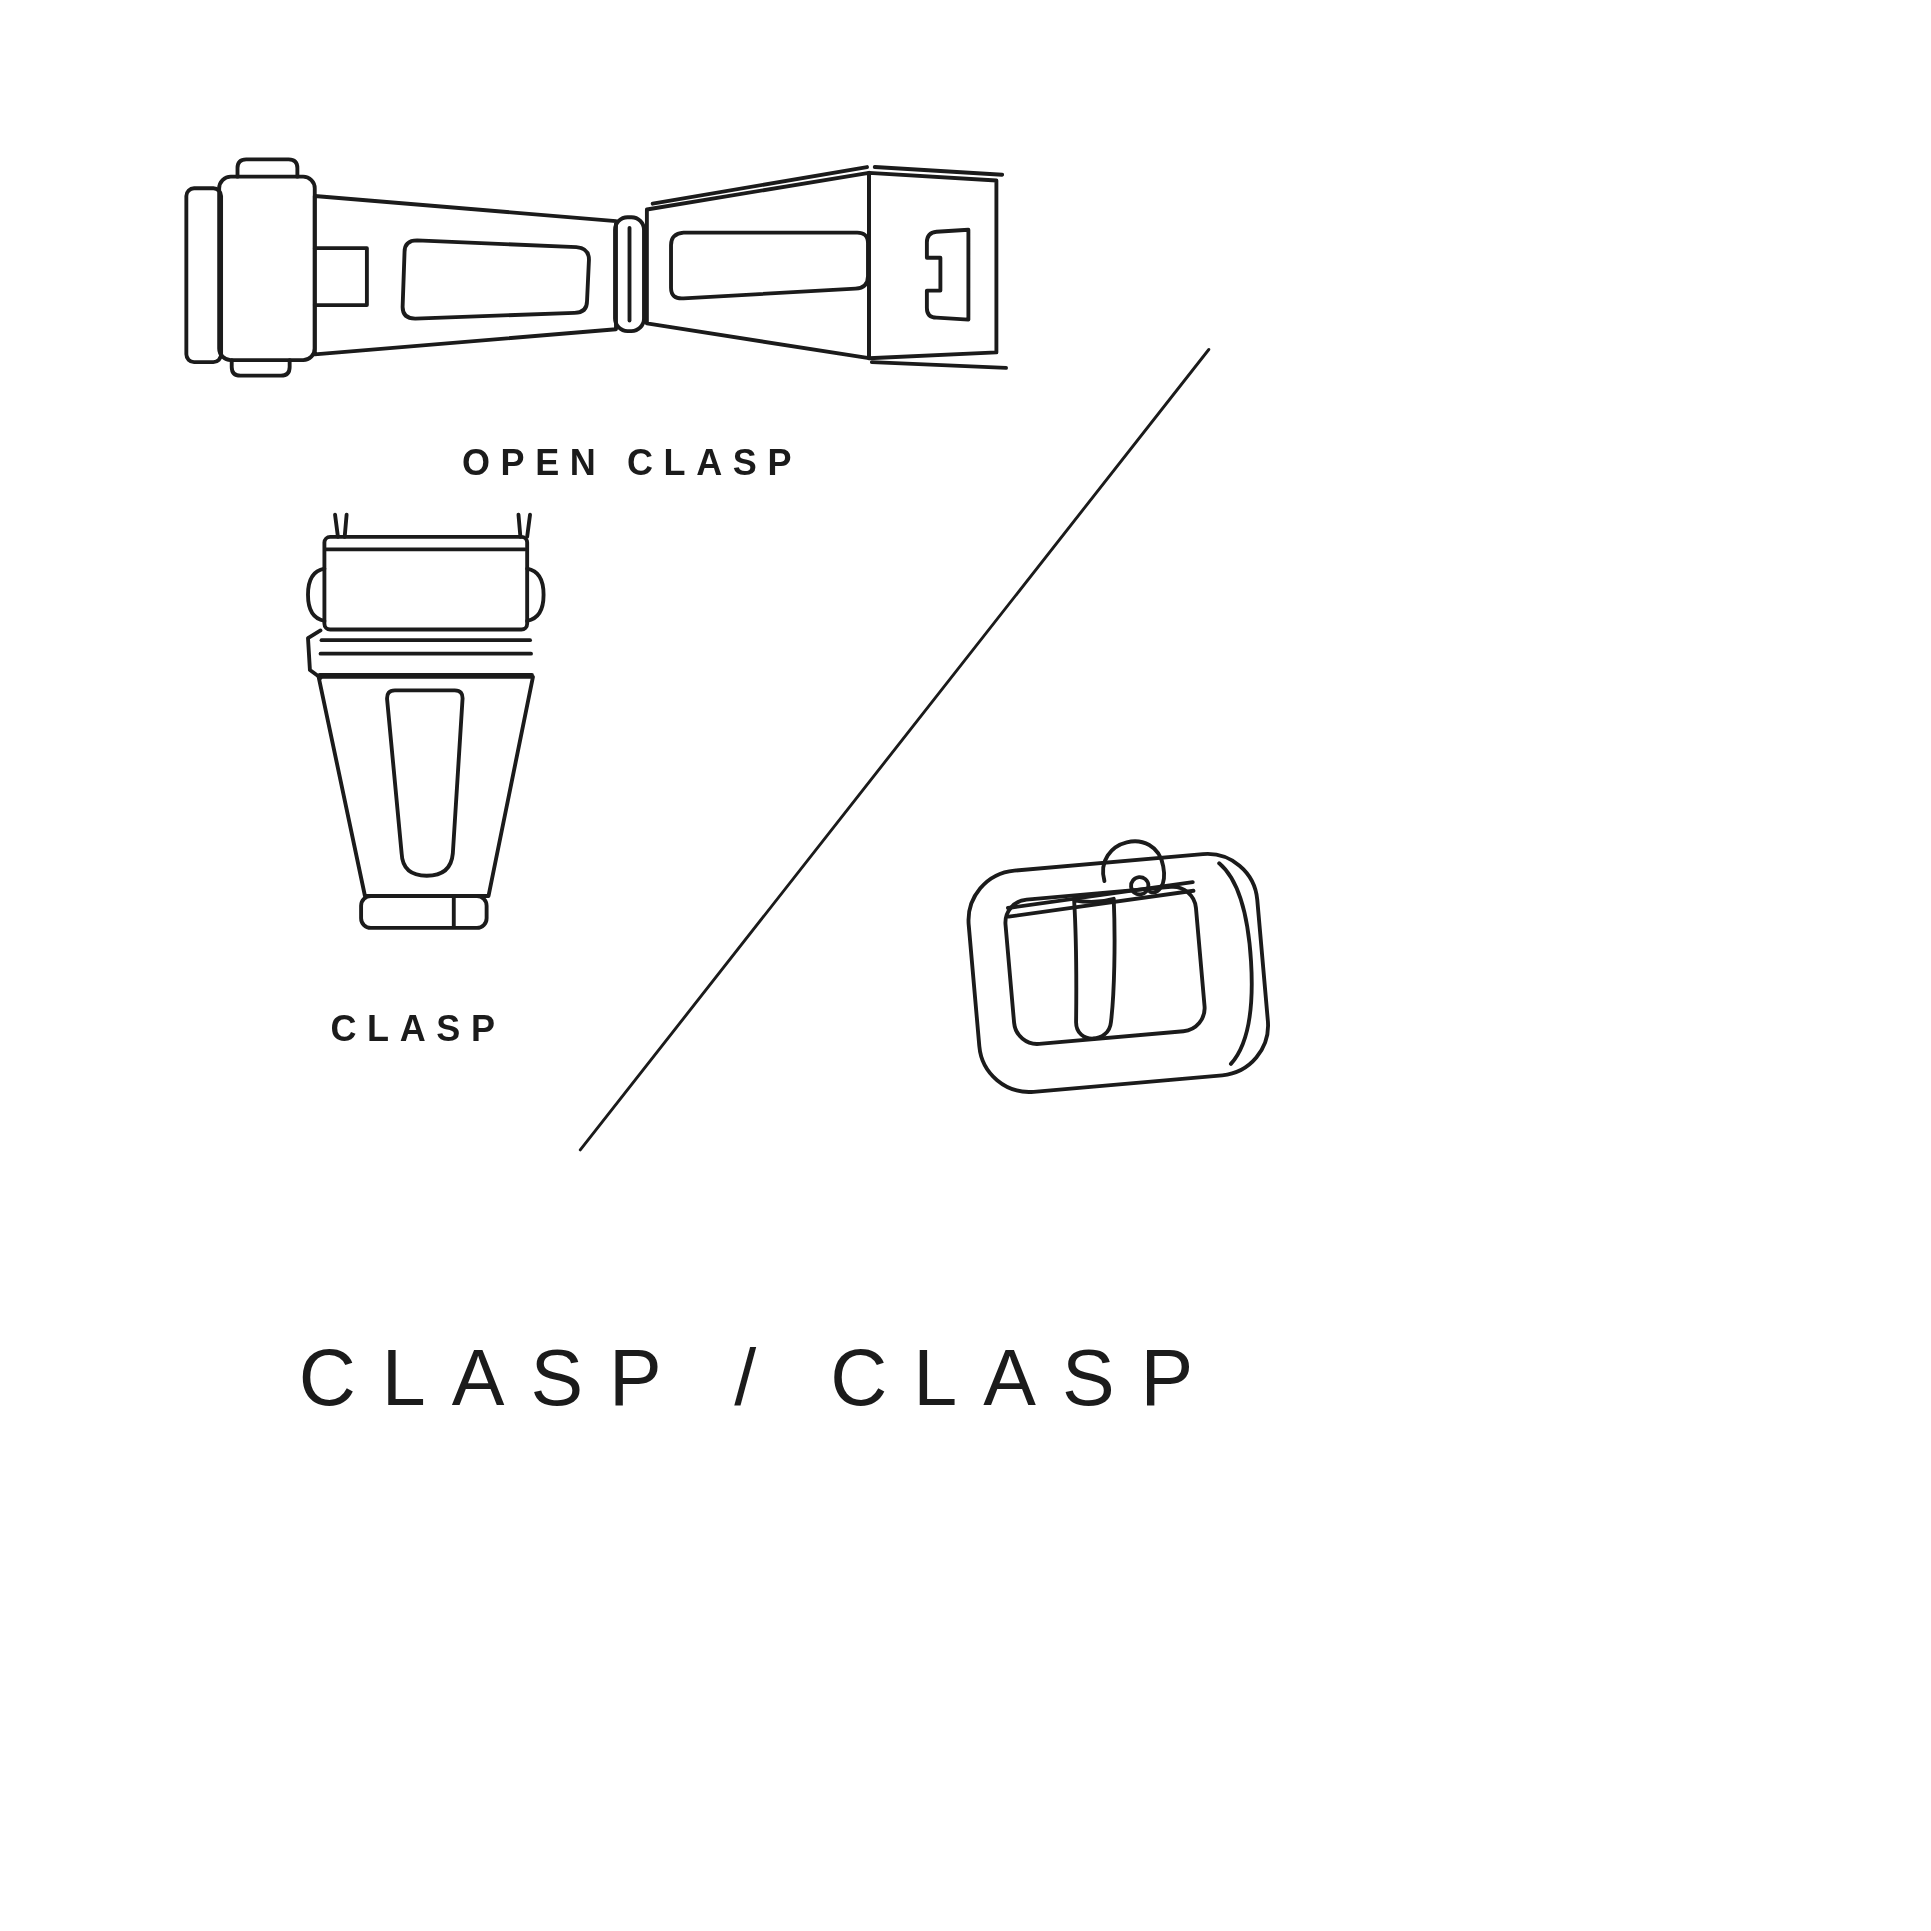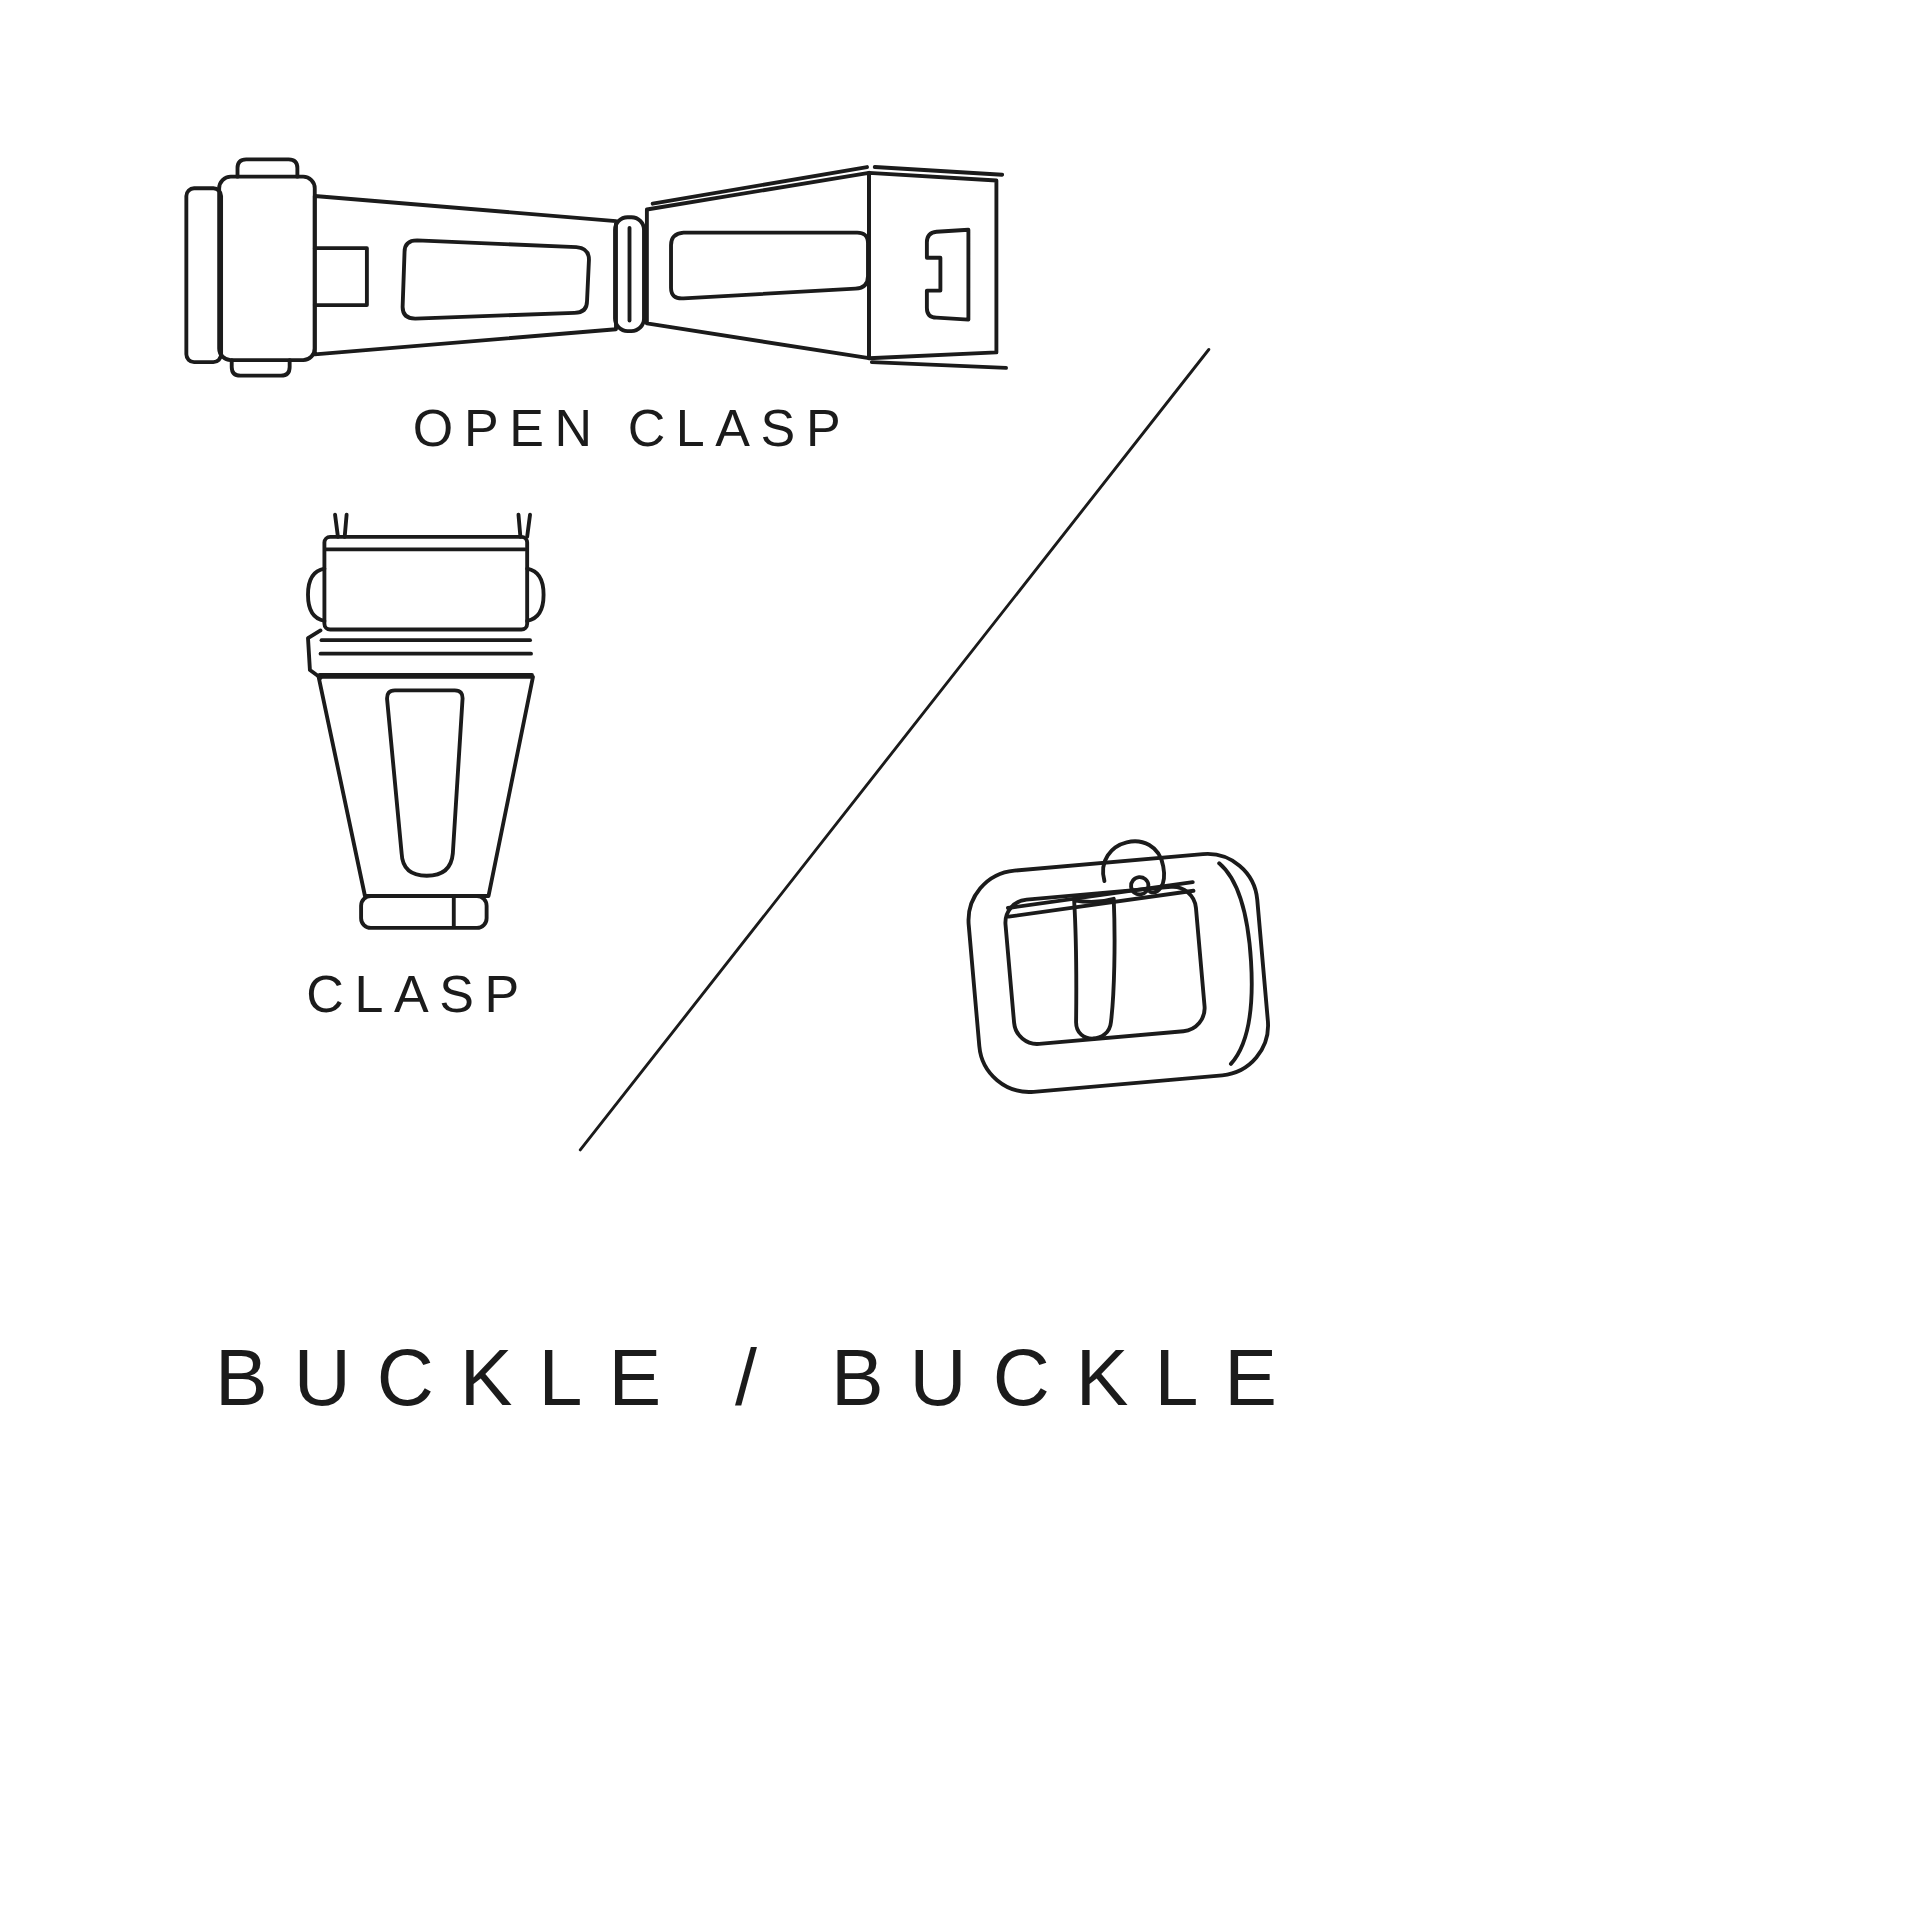--- a/index.html
+++ b/index.html
@@ -24,24 +24,25 @@
     stroke: var(--ink);
     stroke-width: 4;
     stroke-linecap: round;
     stroke-linejoin: round;
   }
   .art .thin { stroke-width: 3; }
   .label {
     position: absolute;
     transform: translateX(-50%);
     color: var(--ink);
-    font-size: 52px;
+    font-size: 36px;
     letter-spacing: 10.6px;
     white-space: nowrap;
-    font-weight: 400;
+    font-weight: 700;
+    margin-top: 44px;
   }
   .title {
     position: absolute;
     transform: translateX(-50%);
     color: var(--ink);
     font-size: 79px;
     letter-spacing: 26px;
     white-space: nowrap;
     font-weight: 400;
   }
@@ -119,16 +120,16 @@
       <path d="M1152,912 C1144,868 1210,858 1214,902 C1216,922 1206,931 1198,927"></path>
 
       <path d="M1160,931 C1158,975 1152,1030 1146,1058 C1142,1080 1108,1078 1110,1055 C1114,1015 1118,965 1119,929 Q1140,935 1160,931 Z"></path>
     </g>
   </svg>
 
   <div class="label" style="left:632px; top:398px;">OPEN CLASP</div>
 
   <div class="label" style="left:418px; top:964px;">CLASP</div>
 
-  <div class="title" style="left:759px; top:1332px;">BUCKLE / BUCKLE</div>
+  <div class="title" style="left:759px; top:1332px;">CLASP / CLASP</div>
 
 </div>
 
 
 </body></html>

